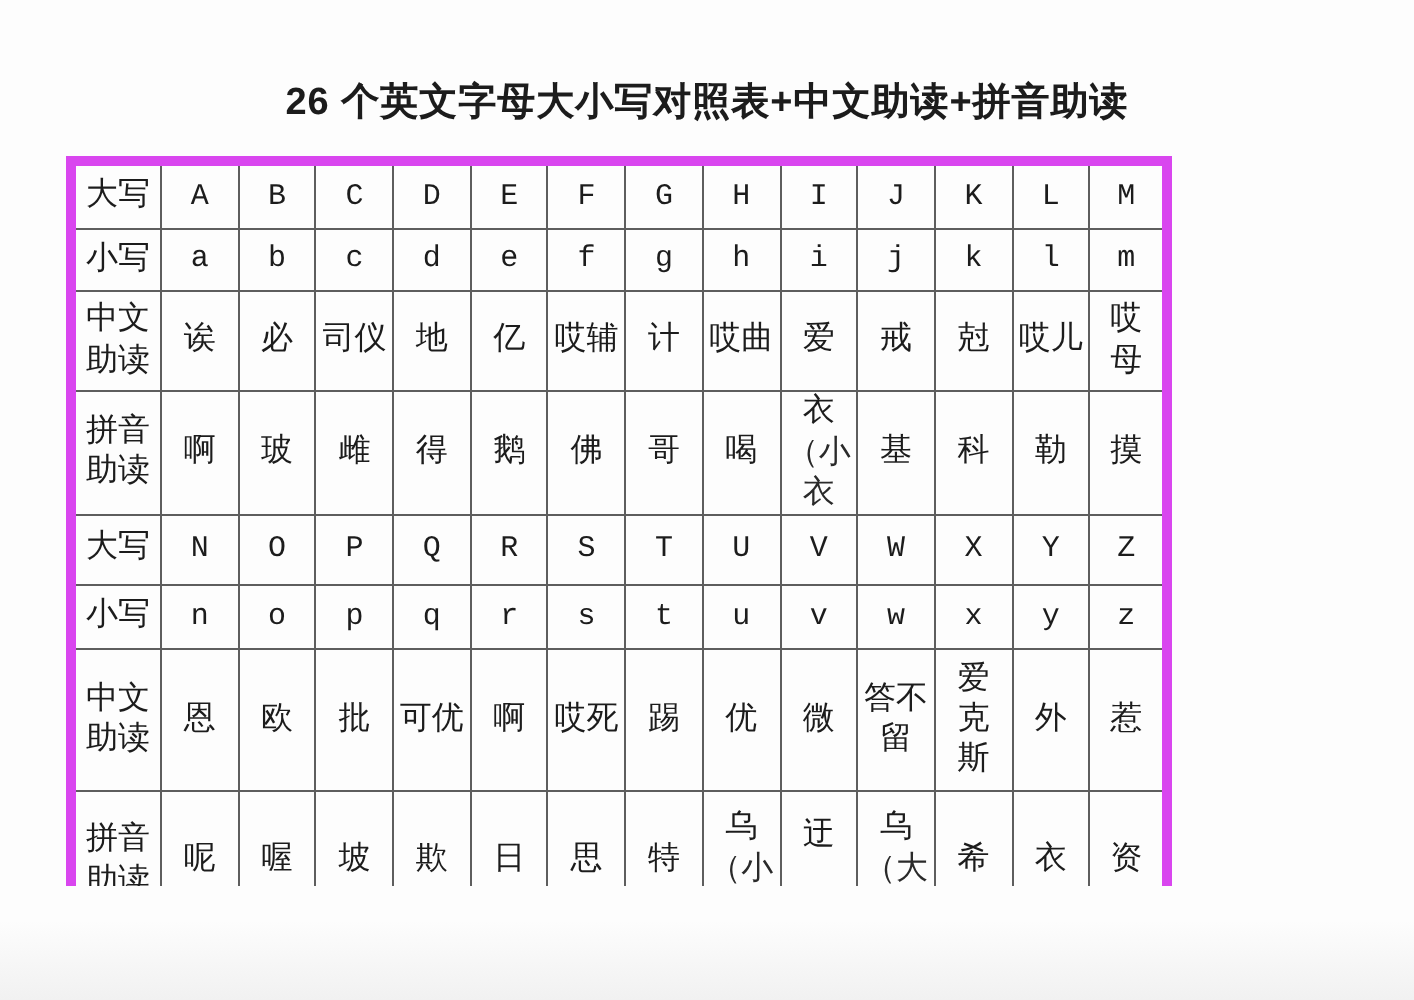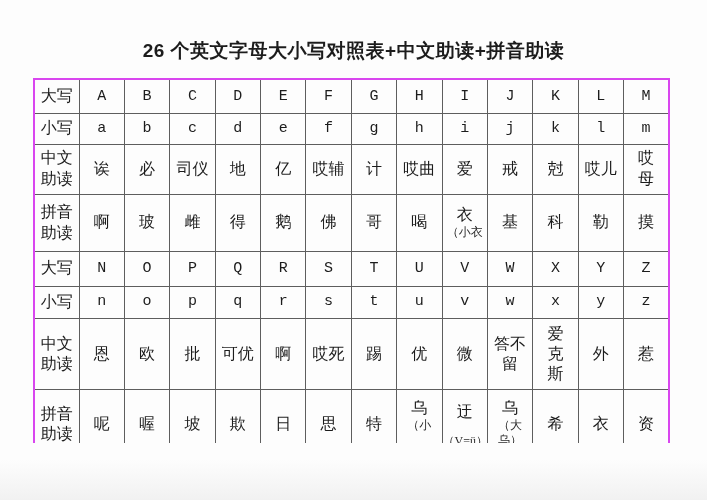--- a/index.html
+++ b/index.html
@@ -3,25 +3,25 @@
 <meta charset="utf-8">
 <style>
   html,body{margin:0;padding:0;}
   body{background:#f4f4f4;font-family:"Liberation Serif","DejaVu Serif",serif;}
   .page{position:relative;width:707px;height:500px;margin:0 auto;background:#fdfdfd;overflow:hidden;color:#1c1c1c;}
   .page::after{content:"";position:absolute;left:0;right:0;bottom:0;height:40px;
     background:linear-gradient(#fdfdfd,#f1f1f1);pointer-events:none;}
   .title{position:absolute;top:38px;left:0;right:0;text-align:center;
     font-family:"Liberation Sans","DejaVu Sans",sans-serif;font-weight:bold;font-size:19px;letter-spacing:0.5px;}
   .table-wrap{position:absolute;top:78px;left:33px;width:659px;height:365px;overflow:hidden;}
-  table{border-collapse:collapse;width:637px;table-layout:fixed;border:2px solid #d946ef;}
+  table{border-collapse:collapse;width:553px;table-layout:fixed;border:5px solid #d946ef;}
   td{border:1px solid #5e5e5e;text-align:center;vertical-align:middle;padding:0;overflow:hidden;}
   td.rowhead{font-size:15px;}
   .main{display:block;white-space:pre-line;line-height:1.3;font-size:16px;}
-  .sub{display:block;font-size:12px;line-height:1.25;color:#2a2a2a;}
+  .sub{display:block;font-size:16px;line-height:1.25;color:#2a2a2a;}
   tr[class*="upper"] td:not(.rowhead) .main,
   tr[class*="lower"] td:not(.rowhead) .main{
     font-family:"Liberation Mono","DejaVu Sans Mono",monospace;font-size:15px;}
   .row-upper-am{height:34px;} .row-lower-am{height:31px;}
   .row-cn-am{height:50px;}   .row-py-am{height:57px;}
   .row-upper-nz{height:35px;} .row-lower-nz{height:32px;}
   .row-cn-nz{height:71px;}   .row-py-nz{height:64px;}
   .row-cn-nz .main{line-height:1.25;}
   
   .row-py-nz td{vertical-align:top;}

